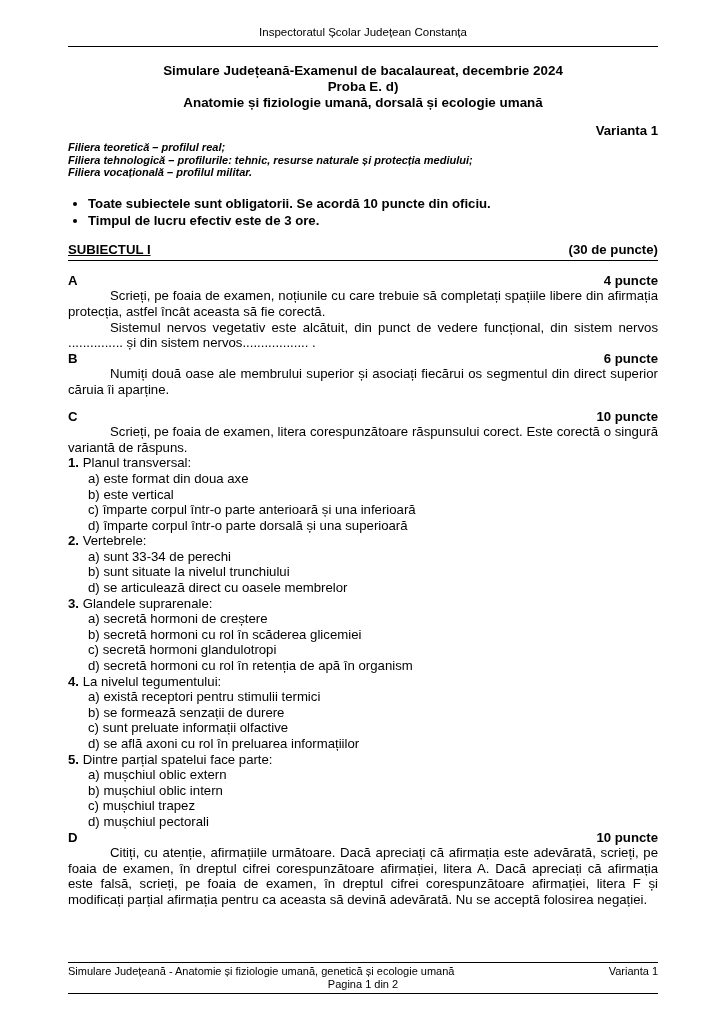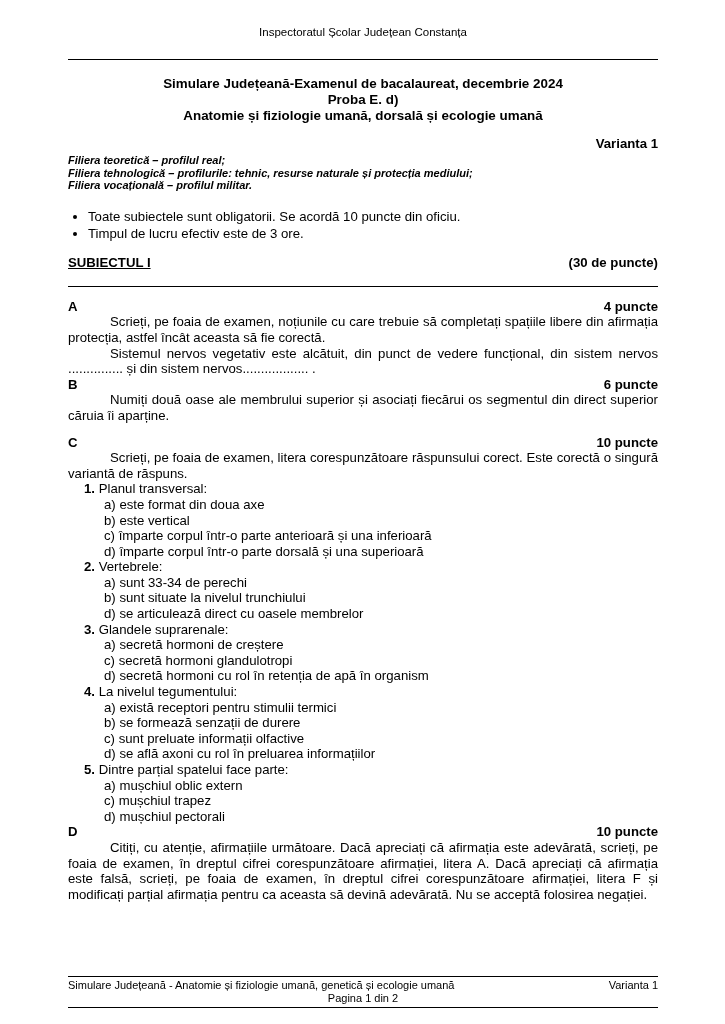--- a/index.html
+++ b/index.html
@@ -14,21 +14,21 @@
     font-size: 13.2px;
     padding: 26px 67px 0 68px;
     overflow: hidden;
   }
 
   
   .doc-header {
     text-align: center;
     font-size: 11.5px;
     line-height: 13px;
-    padding-bottom: 20px;
+    padding-bottom: 7px;
     border-bottom: 1px solid #000;
   }
 
   
   .title-block {
     margin-top: 16px;
     text-align: center;
     font-weight: bold;
     font-size: 13.4px;
     line-height: 16px;
@@ -47,33 +47,33 @@
     font-size: 11px;
     font-weight: bold;
     font-style: italic;
     line-height: 12.6px;
   }
 
   
   .notes {
     margin: 16px 0 0 0;
     padding: 0 0 0 20px;
-    font-weight: normal;
+    font-weight: bold;
     line-height: 17.5px;
   }
   .notes li { margin: 0; }
 
   
   .subject-row {
     margin-top: 12px;
     display: flex;
     justify-content: space-between;
     font-weight: bold;
     line-height: 16px;
-    padding-bottom: 15px;
+    padding-bottom: 2px;
     border-bottom: 1.4px solid #000;
   }
   .subject-row .sh { text-decoration: underline; }
 
   
   .part-row {
     display: flex;
     justify-content: space-between;
     font-weight: bold;
     line-height: 15.6px;
@@ -83,31 +83,31 @@
   .part-row.gap { margin-top: 11px; }
 
   .para {
     margin: 0;
     text-align: justify;
     line-height: 15.6px;
     text-indent: 42px;
   }
 
   
-  .question { line-height: 15.6px; margin-left: 16px; }
+  .question { line-height: 15.6px; }
   .q-stem { line-height: 15.6px; }
   .q-num { font-weight: bold; }
   .q-option { margin-left: 20px; line-height: 15.6px; }
 
   
   .doc-footer {
     position: absolute;
     left: 68px;
     right: 67px;
-    bottom: 16px;
+    bottom: 30px;
     border-top: 1px solid #000;
     border-bottom: 1px solid #000;
     font-size: 11px;
     line-height: 13px;
     padding: 2px 0 2px 0;
   }
   .footer-row {
     display: flex;
     justify-content: space-between;
   }
@@ -185,20 +185,21 @@
     <div class="q-option">b) sunt situate la nivelul trunchiului</div>
     <div class="q-option">d) se articulează direct cu oasele membrelor</div>
   </div>
 
   <div class="question">
     <div class="q-stem">
       <span class="q-num">3.</span>
       <span>Glandele suprarenale:</span>
     </div>
     <div class="q-option">a) secretă hormoni de creștere</div>
+    <div class="q-option">b) secretă hormoni cu rol în scăderea glicemiei</div>
     <div class="q-option">c) secretă hormoni glandulotropi</div>
     <div class="q-option">d) secretă hormoni cu rol în retenția de apă în organism</div>
   </div>
 
   <div class="question">
     <div class="q-stem">
       <span class="q-num">4.</span>
       <span>La nivelul tegumentului:</span>
     </div>
     <div class="q-option">a) există receptori pentru stimulii termici</div>
@@ -206,20 +207,21 @@
     <div class="q-option">c) sunt preluate informații olfactive</div>
     <div class="q-option">d) se află axoni cu rol în preluarea informațiilor</div>
   </div>
 
   <div class="question">
     <div class="q-stem">
       <span class="q-num">5.</span>
       <span>Dintre parțial spatelui face parte:</span>
     </div>
     <div class="q-option">a) mușchiul oblic extern</div>
+    <div class="q-option">b) mușchiul oblic intern</div>
     <div class="q-option">c) mușchiul trapez</div>
     <div class="q-option">d) mușchiul pectorali</div>
   </div>
 
   <div class="part-row tight">
     <span>D</span>
     <span>10 puncte</span>
   </div>
   <p class="para">Citiți, cu atenție, afirmațiile următoare. Dacă apreciați că afirmația este adevărată, scrieți, pe foaia de examen, în dreptul cifrei corespunzătoare afirmației, litera A. Dacă apreciați că afirmația este falsă, scrieți, pe foaia de examen, în dreptul cifrei corespunzătoare afirmației, litera F și modificați parțial afirmația pentru ca aceasta să devină adevărată. Nu se acceptă folosirea negației.</p>
 

